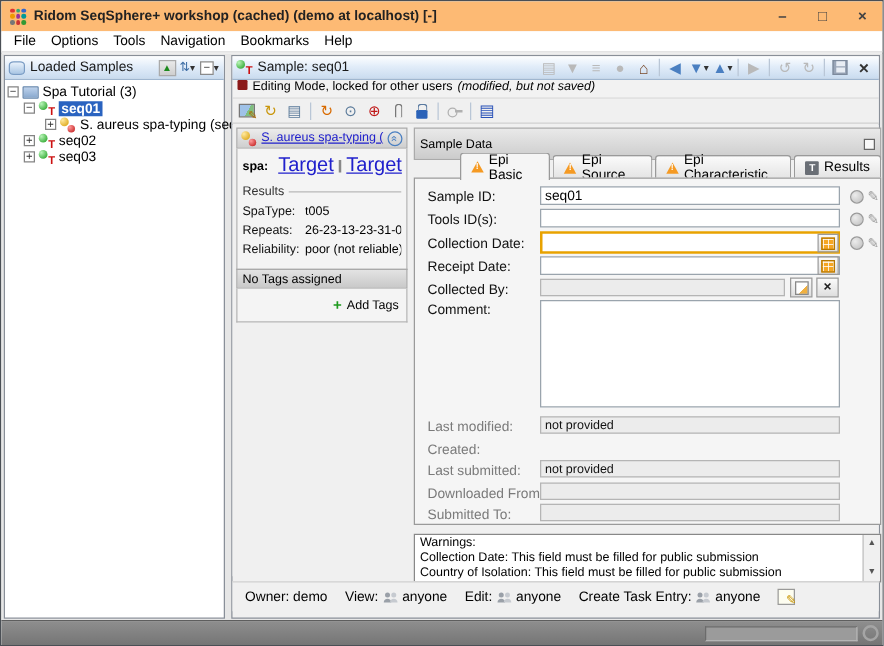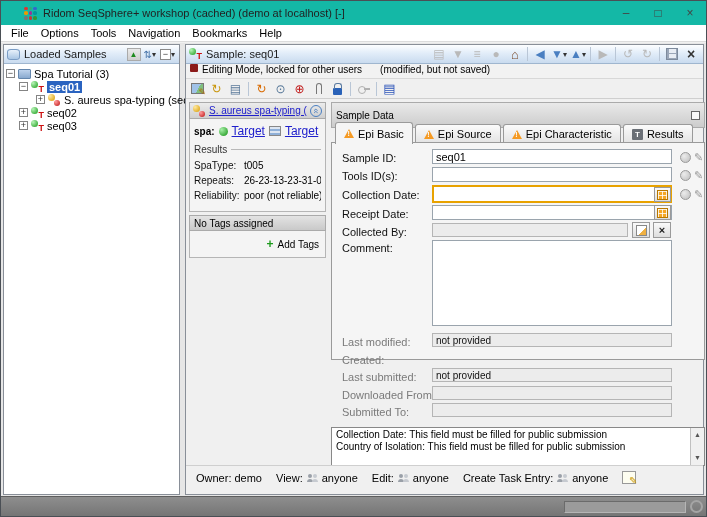--- a/index.html
+++ b/index.html
@@ -1,21 +1,21 @@
 <!DOCTYPE html>
 <html><head>
 <meta charset="utf-8">
 <style>
   * { box-sizing: border-box; margin: 0; padding: 0; }
   html,body { background:#c9c9c9; }
   .win{position:relative;width:707px;height:517px;background:#f0f0f0;border:1px solid #4a4f55;
        font-family:"Liberation Sans",sans-serif;font-size:11px;color:#000;overflow:hidden;}
 
   
-  .titlebar{position:absolute;left:0;top:0;right:0;height:24px;background:#14b8a6;display:flex;align-items:center;padding-left:23px;}
+  .titlebar{position:absolute;left:0;top:0;right:0;height:24px;background:#fdba74;display:flex;align-items:center;padding-left:7px;font-weight:bold;}
   .appicon{width:13px;height:13px;display:grid;grid-template-columns:repeat(3,1fr);grid-template-rows:repeat(3,1fr);gap:1px;margin-right:6px;}
   .appicon i{border-radius:50%;}
   .title-text{font-size:11px;color:#222;}
   .winbtns{margin-left:auto;display:flex;height:100%;}
   .winbtn{width:32px;height:100%;display:flex;align-items:center;justify-content:center;font-size:12px;color:#444;}
 
   
   .menubar{position:absolute;left:0;top:24px;right:0;height:17px;background:#fff;border-bottom:1px solid #dcdcdc;display:flex;align-items:center;padding-left:4px;}
   .menu-item{padding:1px 6px;font-size:11px;}
 
@@ -58,21 +58,21 @@
   .blue{color:#4a7fc1;}
   .brown{color:#7a4a2a;font-weight:bold;font-size:13px;}
   .tbsep{width:1px;height:14px;background:#b9c6d6;margin:0 2px;}
   .disk{width:12px;height:12px;background:#9aa6b8;border:1px solid #7d8violet;border:1px solid #7d8a9c;position:relative;}
   .disk::before{content:"";position:absolute;left:2px;top:0;width:7px;height:4px;background:#e8edf4;}
   .disk::after{content:"";position:absolute;left:2px;bottom:1px;width:7px;height:4px;background:#e8edf4;}
   .bigx{font-weight:bold;font-size:14px;color:#333;}
 
   .editbar{height:15px;background:#f2f2f2;border-bottom:1px solid #d8d8d8;display:flex;align-items:flex-start;gap:4px;padding:0 4px;font-size:10px;}
   .editdot{width:8px;height:8px;background:#8b1a1a;border-radius:1px;flex:0 0 8px;}
-  .em-note{margin-left:14px;}
+  .em-note{font-style:italic;}
 
   .edit-toolbar{height:20px;border-bottom:1px solid #cfcfcf;display:flex;align-items:center;gap:2px;padding:0 3px;background:#f0f0f0;}
   .eti{width:17px;height:16px;display:flex;align-items:center;justify-content:center;font-size:12px;}
   .pic-ic{width:13px;height:11px;background:linear-gradient(120deg,#9fc2e8 55%,#7fbf7f 55%);border:1px solid #777;position:relative;}
   .pic-ic span{position:absolute;right:-3px;bottom:-4px;font-size:9px;color:#b06a00;}
   .gold{color:#c9960c;}
   .orange{color:#d86a00;}
   .red{color:#c01818;}
   .steel{color:#5a7a9a;}
   .clip{width:6px;height:11px;border:1px solid #777;border-bottom:none;border-radius:3px 3px 0 0;}
@@ -88,46 +88,46 @@
   
   .spa-panel{position:absolute;left:3px;top:2px;width:137px;}
   .gray-hdr{height:17px;background:linear-gradient(#ececec,#cfcfcf);border:1px solid #aaa;display:flex;align-items:center;gap:3px;padding:0 3px;}
   .spa-title{font-size:10px;color:#2020cc;text-decoration:underline;white-space:nowrap;overflow:hidden;}
   .col-circle{margin-left:auto;width:12px;height:12px;border:1px solid #4a7fc1;border-radius:50%;color:#4a7fc1;font-size:9px;display:flex;align-items:center;justify-content:center;flex:0 0 12px;}
   .col-circle span{display:inline-block;transform:rotate(90deg);}
   .spa-body{border:1px solid #b5b5b5;border-top:none;background:#f4f4f4;padding:5px 4px 6px;font-size:10px;}
   .spa-row{display:flex;align-items:center;gap:4px;margin-bottom:6px;}
   .spa-lbl{font-weight:bold;font-size:10px;}
   .greenball{width:9px;height:9px;border-radius:50%;background:radial-gradient(circle at 30% 30%,#a8f0a8,#129012);}
-  .link{color:#2020cc;text-decoration:underline;font-size:12px;}
+  .link{color:#2020cc;text-decoration:underline;font-size:16px;}
   .contig-ic{width:12px;height:10px;border:1px solid #888;background:repeating-linear-gradient(#dde6f2 0 2px,#8fb0d8 2px 4px);}
   .fieldset-lbl{display:flex;align-items:center;gap:4px;color:#333;font-size:10px;margin:2px 0 5px;}
   .fieldset-lbl::after{content:"";flex:1;height:1px;background:#b8b8b8;}
   .res-row{display:flex;margin-bottom:4px;font-size:10px;white-space:nowrap;overflow:hidden;}
   .res-row .k{width:50px;flex:0 0 50px;color:#111;}
 
   
   .tags-panel{position:absolute;left:3px;top:115px;width:137px;}
   .tags-hdr{height:16px;background:linear-gradient(#e3e3e3,#c9c9c9);border:1px solid #aaa;display:flex;align-items:center;padding:0 4px;font-size:10px;}
   .tags-body{border:1px solid #b5b5b5;border-top:none;background:#f4f4f4;height:27px;display:flex;align-items:center;justify-content:flex-end;gap:4px;padding:0 6px;}
   .plus-ic{color:#1d9a1d;font-weight:bold;font-size:12px;}
   .addtags{font-size:10px;}
 
   
   .sd-panel{position:absolute;left:145px;top:2px;width:374px;height:364px;}
   .sd-hdr{height:15px;background:linear-gradient(#e9e9e9,#cccccc);border:1px solid #aaa;display:flex;align-items:center;padding:12px 4px;font-size:10px;}
   .sd-restore{margin-left:auto;width:9px;height:9px;border:1px solid #666;background:#f8f8f8;}
   .tabs{position:absolute;left:0;top:19px;height:22px;display:flex;align-items:flex-end;gap:2px;padding-left:4px;}
   .tab{height:19px;display:flex;align-items:center;gap:4px;padding:0 8px;border:1px solid #9a9a9a;border-bottom:none;
        border-radius:3px 3px 0 0;background:linear-gradient(#fbfbfb,#e3e3e3);font-size:11px;position:relative;}
-  .tab.active{height:22px;background:#f5f5f5;z-index:3;margin-bottom:-1px;}
+  .tab.active{height:22px;background:#f5f5f5;z-index:3;margin-bottom:-1px;margin-left:33px;}
   .warn-tri{width:0;height:0;border-left:5px solid transparent;border-right:5px solid transparent;border-bottom:9px solid #f59a23;position:relative;}
   .warn-tri b{position:absolute;left:-1.5px;top:1px;color:#fff;font:bold 7px "Liberation Sans",sans-serif;}
   .t-ic{width:11px;height:11px;background:#6a6f76;color:#fff;font:bold 8px "Liberation Sans",sans-serif;display:flex;align-items:center;justify-content:center;border-radius:1px;}
-  .tabpane{position:absolute;left:0;top:40px;right:0;height:218px;border:1px solid #9a9a9a;background:#f5f5f5;z-index:2;}
+  .tabpane{position:absolute;left:0;top:40px;right:0;height:278px;border:1px solid #9a9a9a;background:#f5f5f5;z-index:2;}
 
   .flabel{position:absolute;left:10px;font-size:11px;color:#111;}
   .flabel.dim{color:#7a7a7a;}
   .finput{position:absolute;left:100px;width:240px;height:15px;border:1px solid #9aa4ad;background:#fff;font:11px "Liberation Sans",sans-serif;padding:0 3px;}
   .finput.hl{border:2px solid #e8a200;height:18px;}
   .fread{position:absolute;left:100px;width:240px;height:14px;border:1px solid #b5b5b5;background:#ececec;font-size:10px;padding:0 3px;line-height:13px;color:#111;}
   .calbtn{position:absolute;width:17px;height:15px;border:1px solid #9a9a9a;background:linear-gradient(#fafafa,#dedede);display:flex;align-items:center;justify-content:center;}
   .cal{width:11px;height:10px;border:1px solid #b87800;background:
         linear-gradient(#fff 0 0) ,
         repeating-linear-gradient(90deg,#f5a623 0 2px,#fff 2px 3px),
@@ -480,20 +480,21 @@
             <span class="fread" style="top:225px">not provided</span>
 
             <span class="flabel dim" style="top:246px">Downloaded From:</span>
             <span class="fread" style="top:243px"></span>
 
             <span class="flabel dim" style="top:263px">Submitted To:</span>
             <span class="fread" style="top:260px"></span>
           </div>
 
           <div class="warnbox">
+            <div>Warnings:</div>
             <div>Collection Date: This field must be filled for public submission</div>
             <div>Country of Isolation: This field must be filled for public submission</div>
             <div class="wsb">
               <span>▲</span>
               <span>▼</span>
             </div>
           </div>
         </div>
 
       </div>

